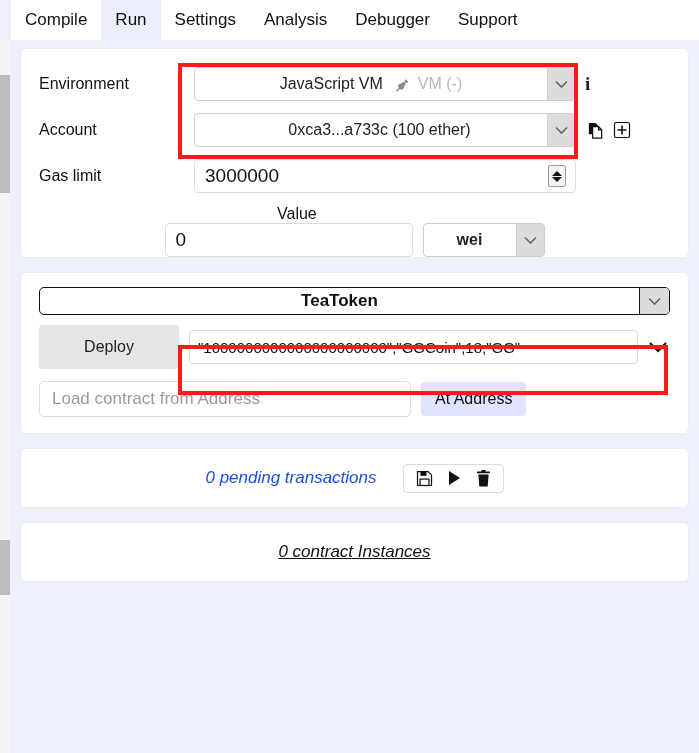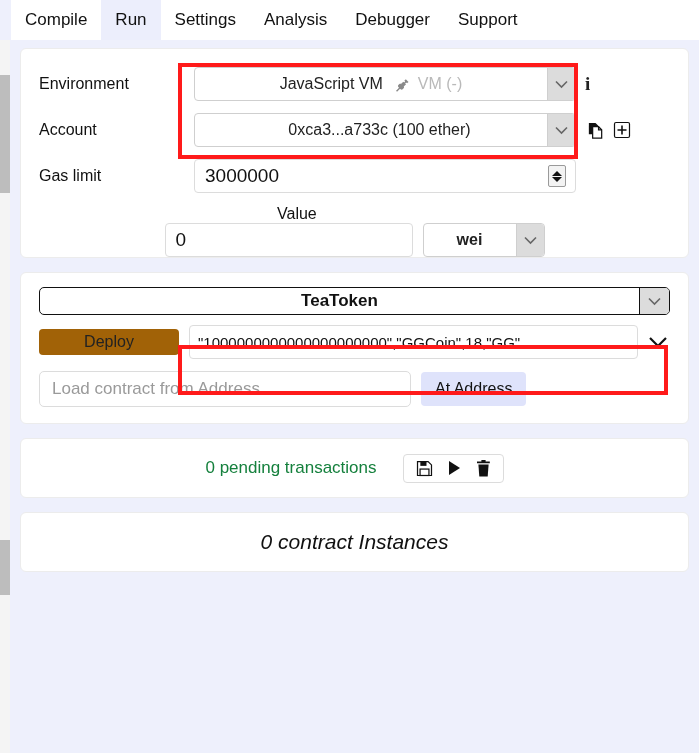--- a/index.html
+++ b/index.html
@@ -111,21 +111,21 @@
     margin-bottom:10px;
   }
   .ctr-sel .nm {
     flex:1; text-align:center; font-size:17px; font-weight:bold; color:#111;
   }
   .ctr-sel .arrow { width:30px; height:100%; background:#dcdcdc; border-left:1px solid #111;
     display:flex;align-items:center;justify-content:center;color:#666;font-size:14px;cursor:pointer;}
 
   .deployrow { display:flex; align-items:center; gap:0; margin-bottom:12px; }
   .deploy-btn {
-    width:140px; height:26px; background:#a16207; border:none; border-radius:4px;
+    width:140px; height:44px; background:#e5e5e5; border:none; border-radius:4px;
     font-size:16px; color:#222; cursor:pointer;
     display:flex; align-items:center; justify-content:center;
     font-family:"Liberation Sans", sans-serif;
   }
   .args {
     flex:1; height:34px; margin-left:10px; margin-right:8px;
     border:1px solid #dcdcdc; border-radius:4px; background:#fff;
     display:flex; align-items:center; padding:0 8px;
     font-size:15px; color:#111; white-space:nowrap; overflow:hidden;
   }
@@ -143,30 +143,30 @@
     padding:0 14px; font-size:16px; color:#111; cursor:pointer;
     display:flex; align-items:center; justify-content:center;
     font-family:"Liberation Sans", sans-serif;
   }
 
   
   .statusbar {
     display:flex; align-items:center; justify-content:center; gap:26px;
     height:46px;
   }
-  .statusbar .lab { font-size:17px; color:#15803d; }
+  .statusbar .lab { font-size:17px; font-style:italic; color:#1d4ed8; }
   .iconset {
     display:flex; align-items:center; gap:14px;
     border:1px solid #dcdcdc; border-radius:4px; padding:5px 12px; background:#fff;
   }
   .iconset .ic { font-size:17px; color:#111; }
 
   .instances {
     display:flex; align-items:center; justify-content:center; height:46px;
-    font-size:21px; font-style:italic; color:#111;
+    font-size:17px; font-style:italic; color:#111;text-decoration:underline;
   }
 
   
   .anno { position:absolute; border:4px solid #ff1a1a; pointer-events:none; z-index:50; }
   #anno-env  { left:178px; top:63px;  width:400px; height:96px; }
   #anno-args { left:178px; top:345px; width:490px; height:50px; }
 </style>
 </head>
 <body>
 

